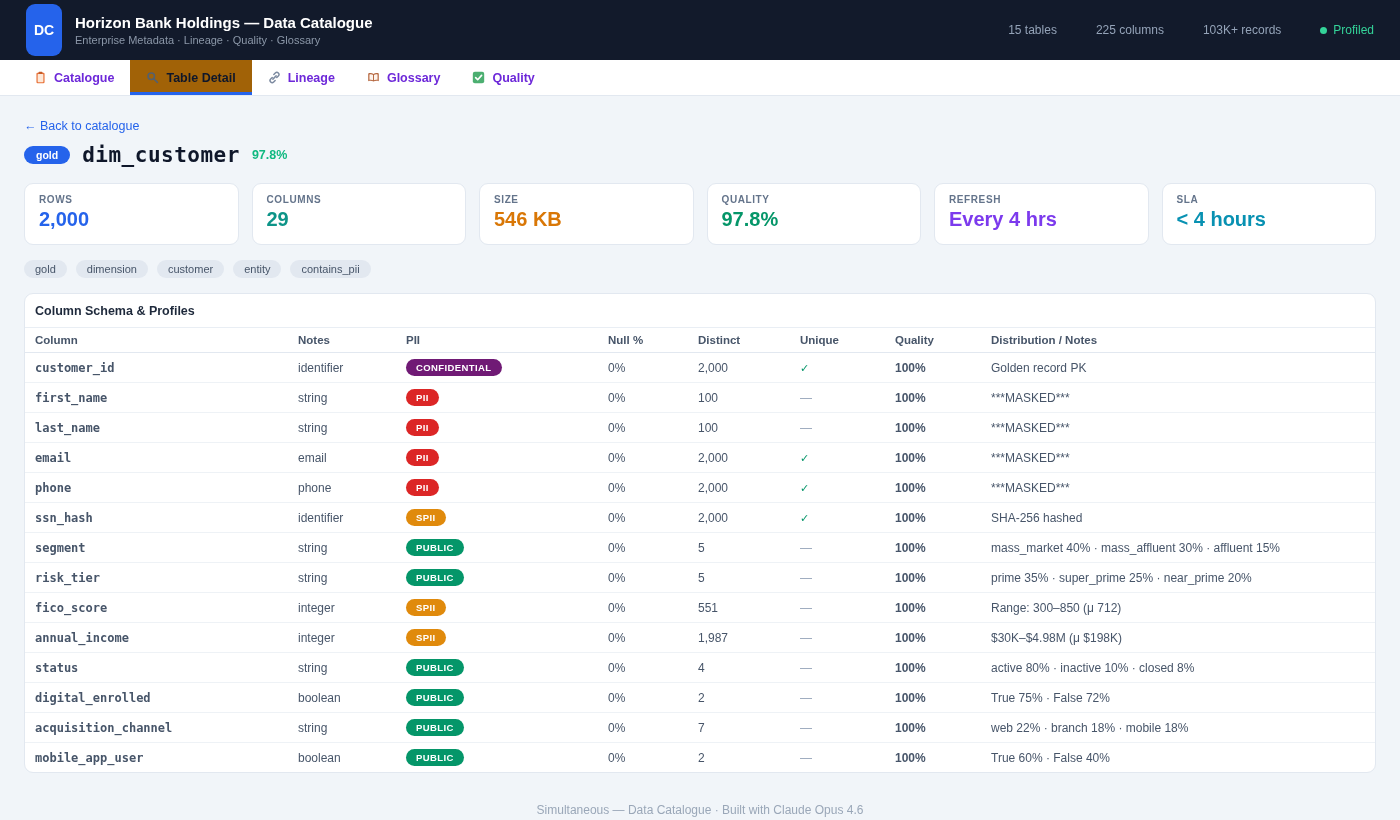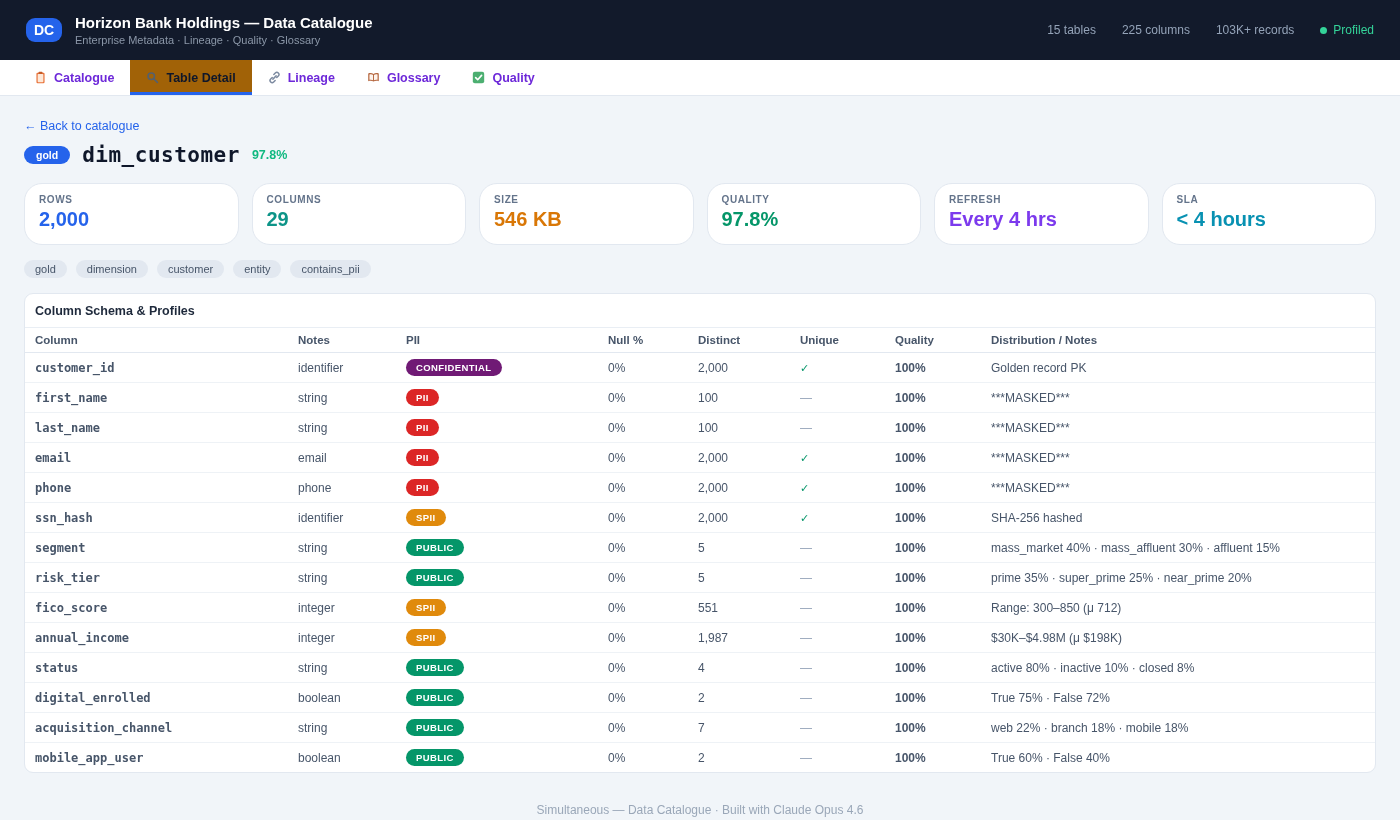--- a/index.html
+++ b/index.html
@@ -12,34 +12,34 @@
 
   
   .app-header {
     height: 60px;
     background: #121a2b;
     display: flex;
     align-items: center;
     padding: 0 26px;
   }
   .logo {
-    width: 36px; height: 24px;
+    width: 36px; height: 52px;
     background: #2563eb;
     border-radius: 9px;
     color: #fff;
     font-weight: bold;
     font-size: 14px;
     display: flex; align-items: center; justify-content: center;
     margin-right: 13px;
     flex: 0 0 auto;
   }
   .header-titles { flex: 1 1 auto; }
   .app-title { color: #ffffff; font-size: 15px; font-weight: bold; line-height: 1.25; }
   .app-subtitle { color: #8b97a8; font-size: 11px; margin-top: 2px; }
-  .header-stats { display: flex; align-items: center; gap: 26px; justify-content: space-between; }
+  .header-stats { display: flex; align-items: center; gap: 39px; justify-content: space-between; }
   .header-stat { color: #94a3b8; font-size: 12px; }
   .profiled { display: flex; align-items: center; gap: 6px; color: #34d399; font-size: 12px; }
   .profiled .dot { width: 7px; height: 7px; border-radius: 50%; background: #34d399; }
 
   
   .tab-bar {
     background: #ffffff;
     display: flex;
     align-items: stretch;
     padding: 0 18px;
@@ -90,21 +90,21 @@
     letter-spacing: 0.5px;
   }
   .table-quality-pct { color: #10b981; font-size: 12.5px; font-weight: bold; }
 
   
   .stat-cards { display: flex; gap: 13px; margin-bottom: 15px; }
   .stat-card {
     flex: 1 1 0;
     background: #ffffff;
     border: 1px solid #e2e8f0;
-    border-radius: 18px;
+    border-radius: 9px;
     padding: 10px 14px 12px 14px;
     height: 62px;
   }
   .stat-label {
     font-size: 10px;
     font-weight: bold;
     color: #64748b;
     letter-spacing: 0.6px;
     text-transform: uppercase;
   }

